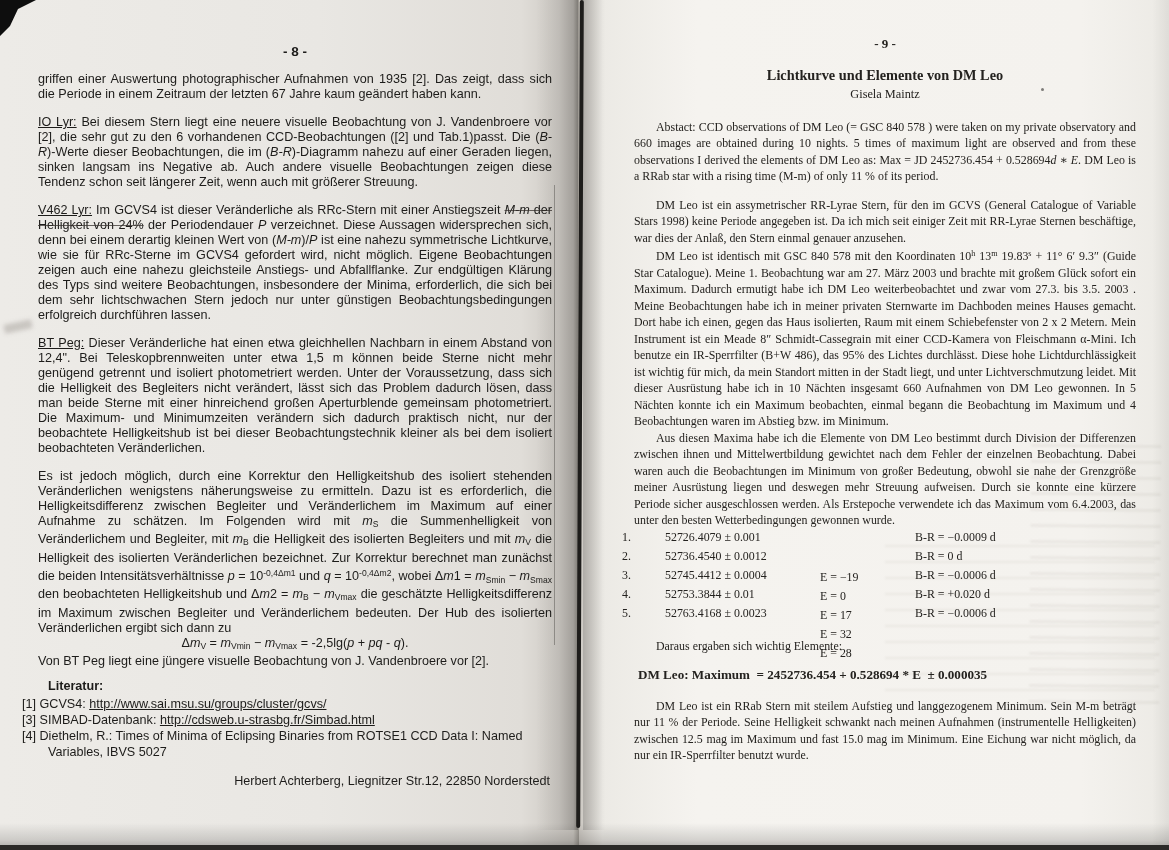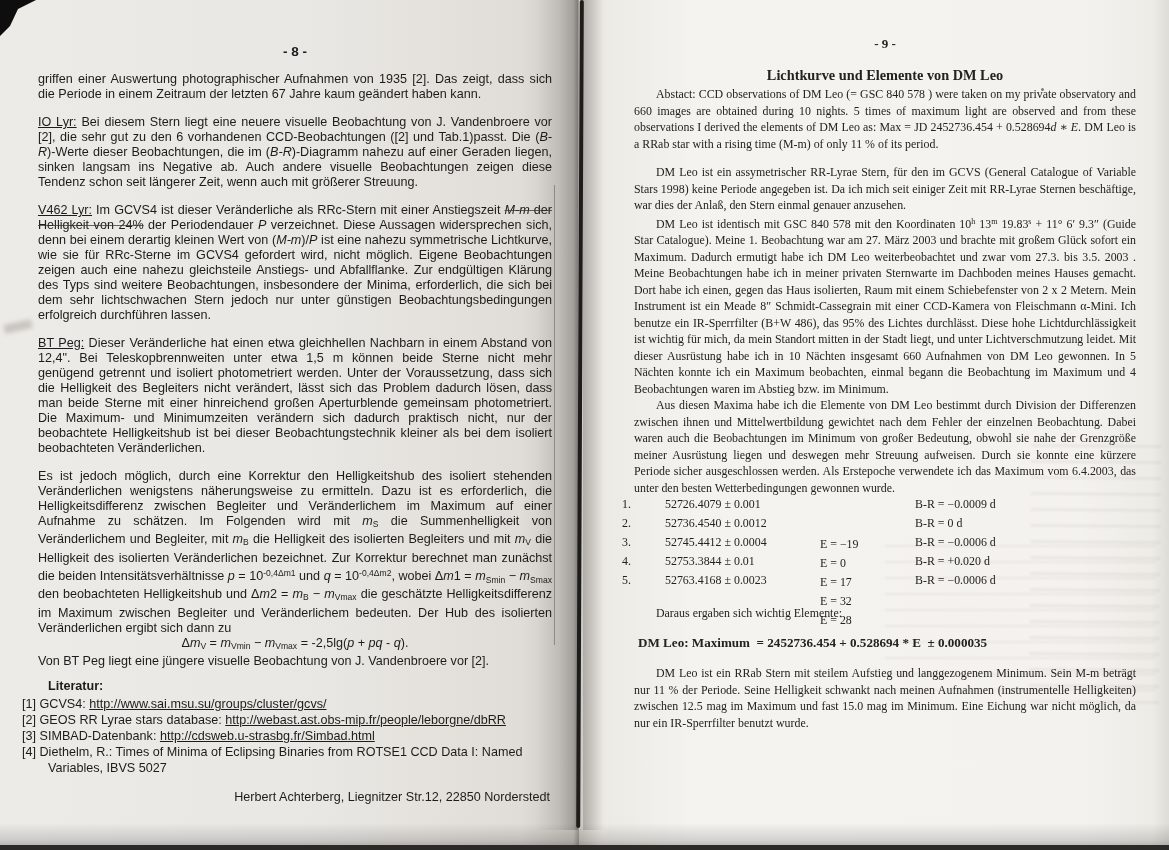--- a/index.html
+++ b/index.html
@@ -86,29 +86,29 @@
     <div class="lp-header">- 8 -</div>
     <p class="lp-p"><span>griffen einer Auswertung photographischer Aufnahmen von 1935 [2]. Das zeigt, dass sich die Periode in einem Zeitraum der letzten 67 Jahre kaum geändert haben kann.</span></p>
     <p class="lp-p"><span class="u">IO Lyr:</span><span> Bei diesem Stern liegt eine neuere visuelle Beobachtung von J. Vandenbroere vor [2], die sehr gut zu den 6 vorhandenen CCD-Beobachtungen ([2] und Tab.1)passt. Die (</span><span class="i">B-R</span><span>)-Werte dieser Beobachtungen, die im (</span><span class="i">B-R</span><span>)-Diagramm nahezu auf einer Geraden liegen, sinken langsam ins Negative ab. Auch andere visuelle Beobachtungen zeigen diese Tendenz schon seit längerer Zeit, wenn auch mit größerer Streuung.</span></p>
     <p class="lp-p"><span class="u">V462 Lyr:</span><span> Im GCVS4 ist dieser Veränderliche als RRc-Stern mit einer Anstiegszeit </span><span class="istrike">M-m</span><span class="strike"> der Helligkeit von 24%</span><span> der Periodendauer </span><span class="i">P</span><span> verzeichnet. Diese Aussagen widersprechen sich, denn bei einem derartig kleinen Wert von (</span><span class="i">M-m</span><span>)/</span><span class="i">P</span><span> ist eine nahezu symmetrische Lichtkurve, wie sie für RRc-Sterne im GCVS4 gefordert wird, nicht möglich. Eigene Beobachtungen zeigen auch eine nahezu gleichsteile Anstiegs- und Abfallflanke. Zur endgültigen Klärung des Typs sind weitere Beobachtungen, insbesondere der Minima, erforderlich, die sich bei dem sehr lichtschwachen Stern jedoch nur unter günstigen Beobachtungsbedingungen erfolgreich durchführen lassen.</span></p>
     <p class="lp-p"><span class="u">BT Peg:</span><span> Dieser Veränderliche hat einen etwa gleichhellen Nachbarn in einem Abstand von 12,4". Bei Teleskopbrennweiten unter etwa 1,5 m können beide Sterne nicht mehr genügend getrennt und isoliert photometriert werden. Unter der Voraussetzung, dass sich die Helligkeit des Begleiters nicht verändert, lässt sich das Problem dadurch lösen, dass man beide Sterne mit einer hinreichend großen Aperturblende gemeinsam photometriert. Die Maximum- und Minimumzeiten verändern sich dadurch praktisch nicht, nur der beobachtete Helligkeitshub ist bei dieser Beobachtungstechnik kleiner als bei dem isoliert beobachteten Veränderlichen.</span></p>
     <p class="lp-p-last"><span>Es ist jedoch möglich, durch eine Korrektur den Helligkeitshub des isoliert stehenden Veränderlichen wenigstens näherungsweise zu ermitteln. Dazu ist es erforderlich, die Helligkeitsdifferenz zwischen Begleiter und Veränderlichem im Maximum auf einer Aufnahme zu schätzen. Im Folgenden wird mit </span><span class="i">m</span><span class="sub">S</span><span> die Summenhelligkeit von Veränderlichem und Begleiter, mit </span><span class="i">m</span><span class="sub">B</span><span> die Helligkeit des isolierten Begleiters und mit </span><span class="i">m</span><span class="sub">V</span><span> die Helligkeit des isolierten Veränderlichen bezeichnet. Zur Korrektur berechnet man zunächst die beiden Intensitätsverhältnisse </span><span class="i">p</span><span> = 10</span><span class="sup">-0,4Δm1</span><span> und </span><span class="i">q</span><span> = 10</span><span class="sup">-0,4Δm2</span><span>, wobei Δ</span><span class="i">m</span><span>1 = </span><span class="i">m</span><span class="sub">Smin</span><span> − </span><span class="i">m</span><span class="sub">Smax</span><span> den beobachteten Helligkeitshub und Δ</span><span class="i">m</span><span>2 = </span><span class="i">m</span><span class="sub">B</span><span> − </span><span class="i">m</span><span class="sub">Vmax</span><span> die geschätzte Helligkeitsdifferenz im Maximum zwischen Begleiter und Veränderlichem bedeuten. Der Hub des isolierten Veränderlichen ergibt sich dann zu</span></p>
     <p class="lp-formula"><span>Δ</span><span class="i">m</span><span class="sub">V</span><span> = </span><span class="i">m</span><span class="sub">Vmin</span><span> − </span><span class="i">m</span><span class="sub">Vmax</span><span> = -2,5lg(</span><span class="i">p</span><span> + </span><span class="i">pq</span><span> - </span><span class="i">q</span><span>).</span></p>
     <p class="lp-p6"><span>Von BT Peg liegt eine jüngere visuelle Beobachtung von J. Vandenbroere vor [2].</span></p>
     <p class="lp-lit-heading">Literatur:</p>
     <p class="lp-ref"><span>[1] GCVS4: </span><span class="u">http://www.sai.msu.su/groups/cluster/gcvs/</span></p>
-    <p class="lp-ref"><span>[2] GEOS RR Lyrae stars database: </span><span class="u">http://webast.ast.obs-mip.fr/people/leborgne/dbRR</span></p>
     <p class="lp-ref"><span>[3] SIMBAD-Datenbank: </span><span class="u">http://cdsweb.u-strasbg.fr/Simbad.html</span></p>
     <p class="lp-ref"><span>[4] Diethelm, R.: Times of Minima of Eclipsing Binaries from ROTSE1 CCD Data I: Named Variables, IBVS 5027</span></p>
     <p class="lp-footer">Herbert Achterberg, Liegnitzer Str.12, 22850 Norderstedt</p>
   </div>
 
   <div class="rp">
     <div class="rp-header">- 9 -</div>
     <div class="rp-title">Lichtkurve und Elemente von DM Leo</div>
+    <div class="rp-author">Gisela Maintz</div>
     <p class="rp-abs"><span>Abstact: CCD observations of DM Leo (= GSC 840 578 ) were taken on my private observatory and 660 images are obtained during 10 nights. 5 times of maximum light are observed and from these observations I derived the elements of DM Leo as: Max = JD 2452736.454 + 0.528694</span><span class="i">d</span><span> ∗ </span><span class="i">E</span><span>. DM Leo is a RRab star with a rising time (M-m) of only 11 % of its period.</span></p>
     <p class="rp-p"><span>DM Leo ist ein assymetrischer RR-Lyrae Stern, für den im GCVS (General Catalogue of Variable Stars 1998) keine Periode angegeben ist. Da ich mich seit einiger Zeit mit RR-Lyrae Sternen beschäftige, war dies der Anlaß, den Stern einmal genauer anzusehen.</span></p>
     <p class="rp-p"><span>DM Leo ist identisch mit GSC 840 578 mit den Koordinaten 10</span><span class="sup">h</span><span> 13</span><span class="sup">m</span><span> 19.83</span><span class="sup">s</span><span> + 11° 6′ 9.3″ (Guide Star Catalogue). Meine 1. Beobachtung war am 27. März 2003 und brachte mit großem Glück sofort ein Maximum. Dadurch ermutigt habe ich DM Leo weiterbeobachtet und zwar vom 27.3. bis 3.5. 2003 . Meine Beobachtungen habe ich in meiner privaten Sternwarte im Dachboden meines Hauses gemacht. Dort habe ich einen, gegen das Haus isolierten, Raum mit einem Schiebefenster von 2 x 2 Metern. Mein Instrument ist ein Meade 8″ Schmidt-Cassegrain mit einer CCD-Kamera von Fleischmann α-Mini. Ich benutze ein IR-Sperrfilter (B+W 486), das 95% des Lichtes durchlässt. Diese hohe Lichtdurchlässigkeit ist wichtig für mich, da mein Standort mitten in der Stadt liegt, und unter Lichtverschmutzung leidet. Mit dieser Ausrüstung habe ich in 10 Nächten insgesamt 660 Aufnahmen von DM Leo gewonnen. In 5 Nächten konnte ich ein Maximum beobachten, einmal begann die Beobachtung im Maximum und 4 Beobachtungen waren im Abstieg bzw. im Minimum.</span></p>
     <p class="rp-p"><span>Aus diesen Maxima habe ich die Elemente von DM Leo bestimmt durch Division der Differenzen zwischen ihnen und Mittelwertbildung gewichtet nach dem Fehler der einzelnen Beobachtung. Dabei waren auch die Beobachtungen im Minimum von großer Bedeutung, obwohl sie nahe der Grenzgröße meiner Ausrüstung liegen und deswegen mehr Streuung aufweisen. Durch sie konnte eine kürzere Periode sicher ausgeschlossen werden. Als Erstepoche verwendete ich das Maximum vom 6.4.2003, das unter den besten Wetterbedingungen gewonnen wurde.</span></p>
 
     <div>
       <div class="rp-row">
         <span class="cn">1.</span>
         <span class="cjd">52726.4079 ± 0.001</span>
         <span class="ce">E = −19</span>

